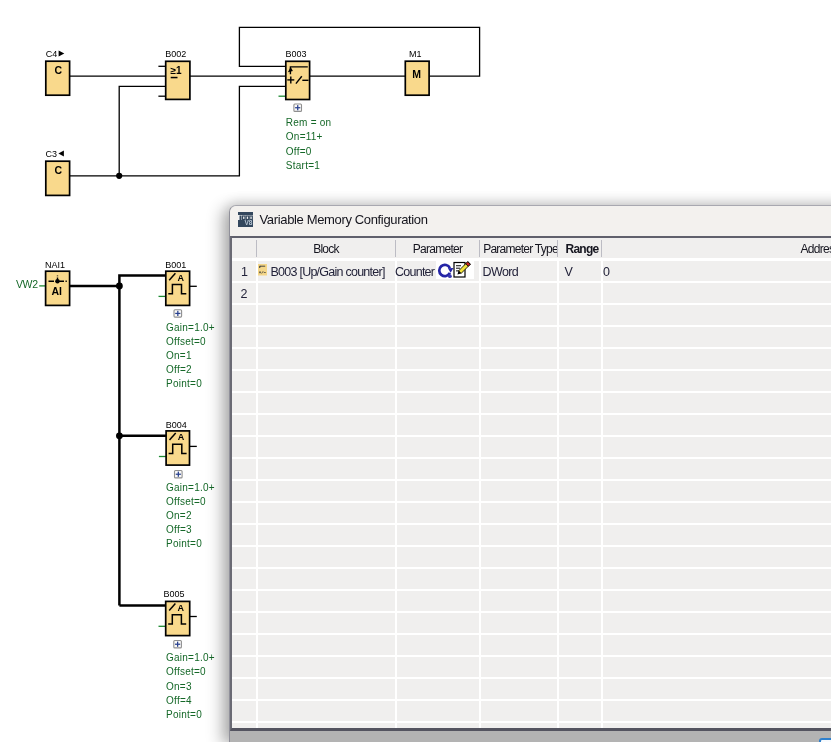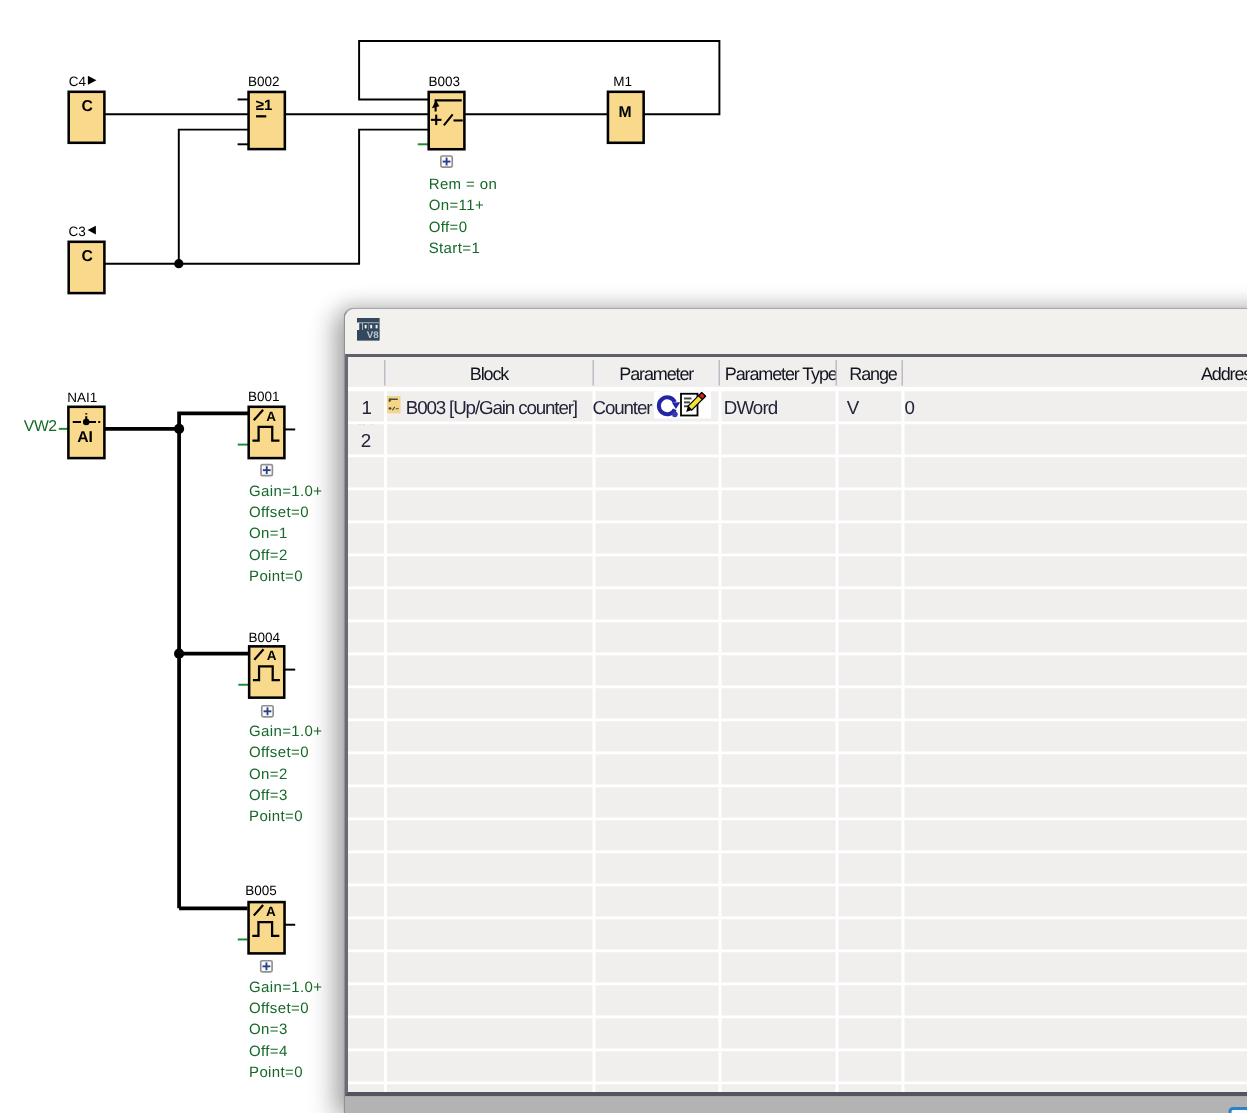--- a/index.html
+++ b/index.html
@@ -192,28 +192,29 @@
   <div id="titlebar">
     <div id="ticon"><svg width="15" height="15" xmlns="http://www.w3.org/2000/svg">
 <rect x="0" y="0" width="15" height="15" fill="#33475d"></rect>
 <rect x="0" y="3" width="15" height="5" fill="#f2f2f2"></rect>
 <rect x="1.5" y="3.5" width="2" height="4.5" fill="#33475d"></rect>
 <rect x="4.5" y="4" width="2.5" height="3.5" fill="#f2f2f2" stroke="#33475d" stroke-width="1.2"></rect>
 <rect x="8.2" y="4" width="2.5" height="3.5" fill="#f2f2f2" stroke="#33475d" stroke-width="1.2"></rect>
 <rect x="11.8" y="4" width="2.5" height="3.5" fill="#f2f2f2" stroke="#33475d" stroke-width="1.2"></rect>
 <text x="6.5" y="13.2" font-size="6.5" fill="#b8c6d4" font-family="Liberation Sans,sans-serif" font-weight="bold">V8</text>
 </svg></div>
+    <div id="ttext">Variable Memory Configuration</div>
   </div>
   <div id="tablearea">
     <div id="hdr">
       <span style="left:11.5px;margin-top:36px;">ID</span>
       <span style="left:94px;text-align:center;">Block</span>
       <span style="left:205.5px;">Parameter</span>
       <span style="left:288.5px;">Parameter Type</span>
-      <span style="left:350px;">Range</span>
+      <span style="left:350px;font-weight:bold;">Range</span>
       <span style="left:588px;">Address</span>
       <div class="hsep" style="left:23.5px;"></div>
       <div class="hsep" style="left:163px;"></div>
       <div class="hsep" style="left:247px;"></div>
       <div class="hsep" style="left:325px;"></div>
       <div class="hsep" style="left:369px;"></div>
     </div>
     <div id="body">
       <div style="height:3px;background:#ffffff;"></div>
       <div class="rw"></div>

